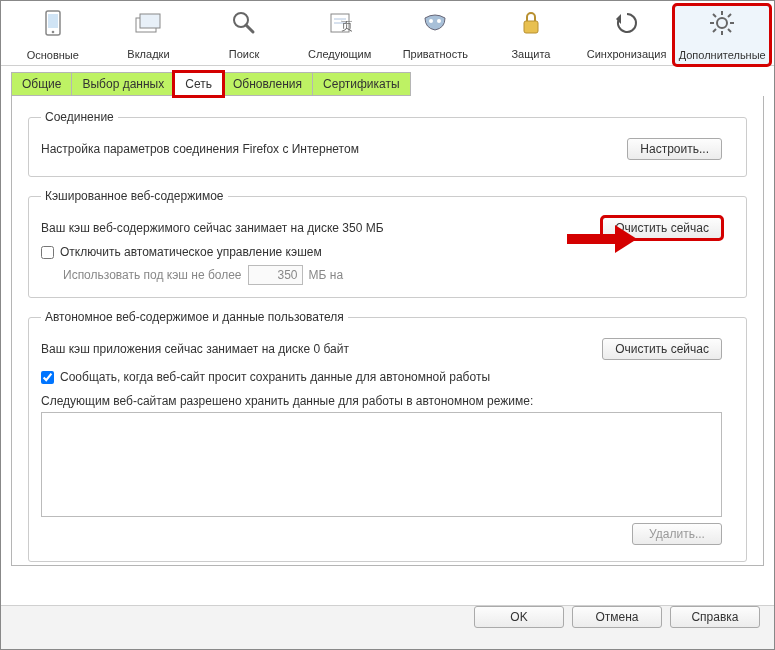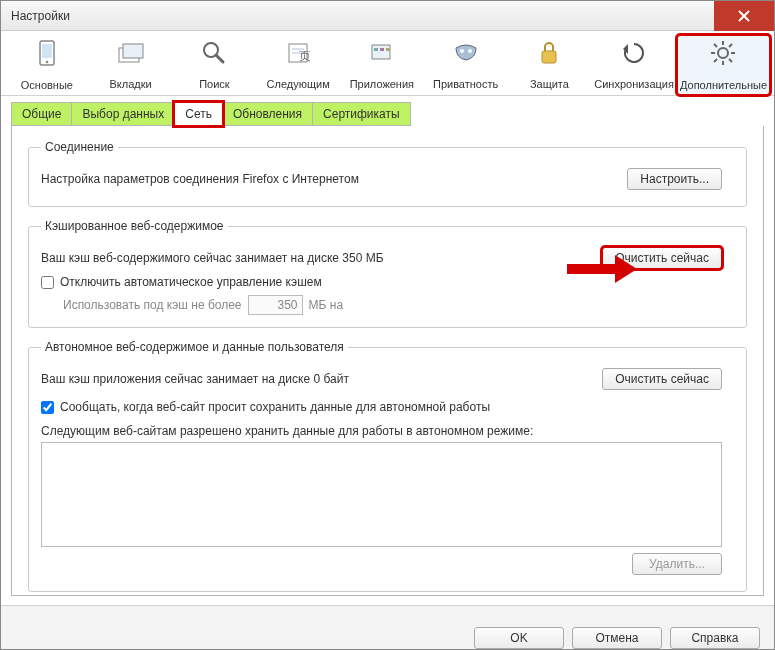--- a/index.html
+++ b/index.html
@@ -23,37 +23,28 @@
 legend { font-size: 12px; padding: 0 4px; color: #333; }
 .row { display: flex; align-items: center; justify-content: space-between; margin: 4px 0; gap: 25px; }
 .btn { border: 1px solid #aaa; background: linear-gradient(#fdfdfd,#ececec); padding: 3px 12px; border-radius: 3px; cursor: pointer; font-size: 12px; min-width: 90px; }
 .btn:disabled { color: #999; cursor: default; }
 .check { display: flex; align-items: center; gap: 6px; margin: 6px 0; }
 .check input { width: 13px; height: 13px; }
 .num-input { width: 55px; padding: 2px 4px; border: 1px solid #bbb; text-align: right; }
 .sub { margin-left: 22px; color: #888; display: flex; align-items: center; gap: 6px; }
 .sub * { color: #888; }
 .textbox { width: 100%; height: 105px; border: 1px solid #bbb; background: #fff; margin-top: 4px; }
-.bottombar { position: absolute; bottom: 0; left: 0; right: 0; height: 44px; border-top: 1px solid #d0d0d0; background: #f3f3f3; display: flex; align-items: flex-end; justify-content: flex-end; gap: 8px; padding: 0 14px; }
+.bottombar { position: absolute; bottom: 0; left: 0; right: 0; height: 44px; border-top: 1px solid #d0d0d0; background: #f3f3f3; display: flex; align-items: flex-start; justify-content: flex-end; gap: 8px; padding: 0 14px; }
 .arrow { position: absolute; left: 538px; top: 60px; pointer-events: none; }
 </style>
 </head>
 <body>
 
 <div class="window">
 
-  <div class="titlebar">
-    <span class="titlebar-title">Настройки</span>
-    <div class="close-btn">
-      <svg width="14" height="14" viewBox="0 0 14 14">
-          <line x1="2" y1="2" x2="12" y2="12" stroke-width="2"></line>
-          <line x1="12" y1="2" x2="2" y2="12" stroke-width="2"></line>
-        </svg>
-    </div>
-  </div>
 
   <div class="toolbar">
     <div class="tool-item">
       <span class="tool-icon">
           <svg width="20" height="28" viewBox="0 0 20 28">
             <rect x="3" y="2" width="14" height="24" rx="2" fill="none" stroke="#888" stroke-width="1.5"></rect>
             <rect x="5" y="5" width="10" height="14" fill="#d0e4f5"></rect>
             <circle cx="10" cy="23" r="1.3" fill="#888"></circle>
           </svg>
         </span>
@@ -80,31 +71,20 @@
     <div class="tool-item">
       <span class="tool-icon">
           <svg width="24" height="24" viewBox="0 0 24 24">
             <rect x="3" y="3" width="18" height="18" fill="#fff" stroke="#888"></rect>
             <line x1="6" y1="8" x2="18" y2="8" stroke="#b0c4de"></line>
             <line x1="6" y1="12" x2="18" y2="12" stroke="#b0c4de"></line>
             <text x="13" y="19" font-size="8" fill="#666">页</text>
           </svg>
         </span>
       <span class="tool-label">Следующим</span>
-    </div>
-    <div class="tool-item">
-      <span class="tool-icon">
-          <svg width="26" height="24" viewBox="0 0 26 24">
-            <rect x="3" y="4" width="18" height="14" fill="#e8f0f8" stroke="#888"></rect>
-            <rect x="5" y="7" width="4" height="3" fill="#7aa"></rect>
-            <rect x="11" y="7" width="4" height="3" fill="#a7a"></rect>
-            <rect x="17" y="7" width="4" height="3" fill="#aa7"></rect>
-          </svg>
-        </span>
-      <span class="tool-label">Приложения</span>
     </div>
     <div class="tool-item">
       <span class="tool-icon">
           <svg width="28" height="22" viewBox="0 0 28 22">
             <path d="M4 6 Q14 0 24 6 Q24 16 14 18 Q4 16 4 6 Z" fill="#a8c0d8" stroke="#667"></path>
             <circle cx="10" cy="9" r="2" fill="#fff"></circle>
             <circle cx="18" cy="9" r="2" fill="#fff"></circle>
           </svg>
         </span>
       <span class="tool-label">Приватность</span>

